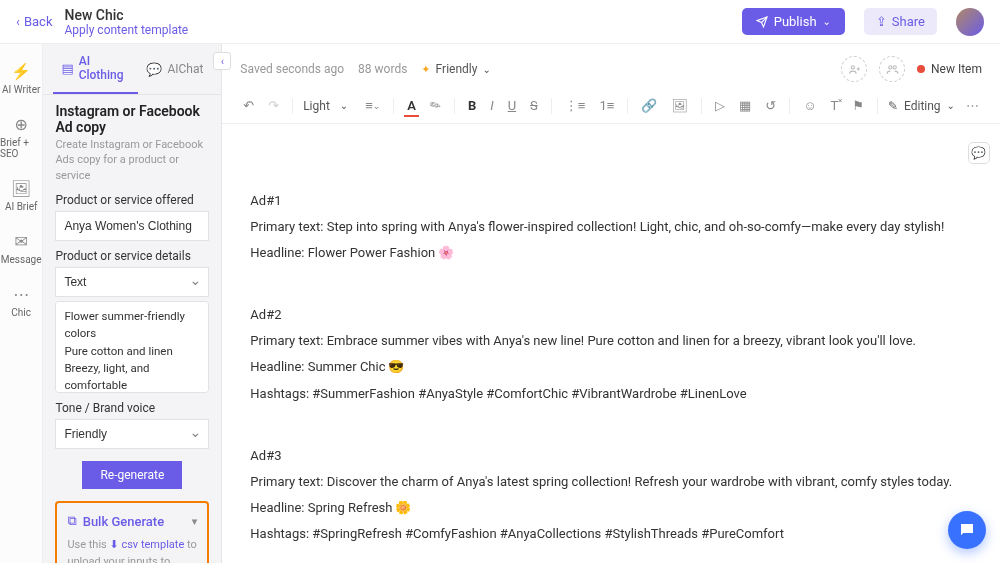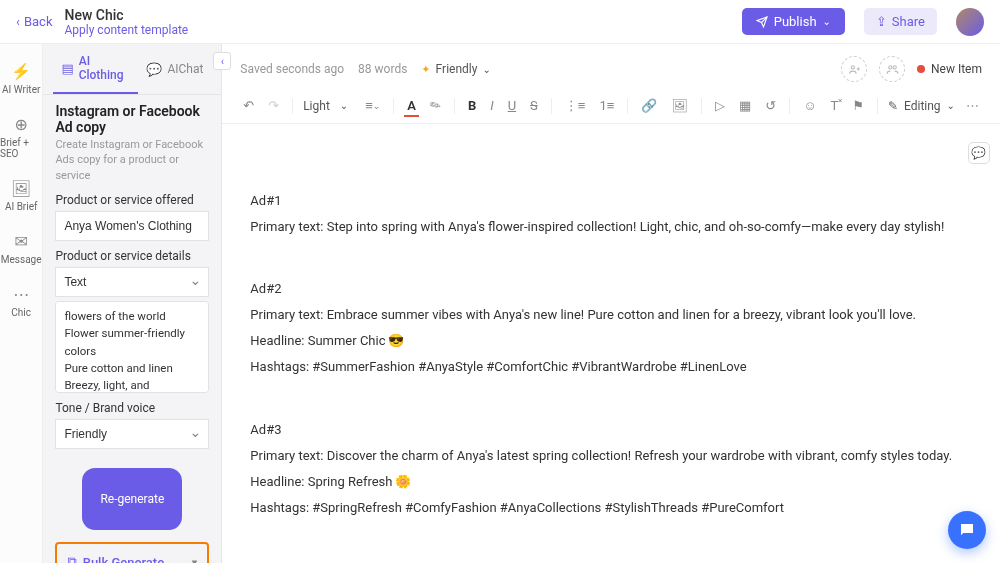--- a/index.html
+++ b/index.html
@@ -37,21 +37,21 @@
   
   .form-scroll { flex: 1; overflow-y: auto; padding: 8px 12px 12px 12px; }
   .template-title { font-size: 14px; font-weight: 600; color: #222; margin-bottom: 2px; }
   .template-desc { font-size: 11px; color: #999; line-height: 1.4; margin-bottom: 10px; }
   .field-label { font-size: 12px; color: #333; margin: 8px 0 4px; }
   .text-input { width: 100%; background: #fff; border: 1px solid #e1e1e6; border-radius: 0; padding: 7px 8px; font-size: 12px; color: #333; }
   .select-wrap { position: relative; }
   .select-wrap::after { content: "⌄"; position: absolute; right: 8px; top: 50%; transform: translateY(-60%); color: #888; pointer-events: none; font-size: 14px; }
   .textarea-box { width: 100%; background: #fff; border: 1px solid #e1e1e6; border-radius: 4px; padding: 6px 8px; font-size: 11.5px; color: #333; height: 92px; overflow-y: scroll; }
   .textarea-box div { line-height: 1.5; }
-  .regen-btn { background: #6b5ce7; color: #fff; border-radius: 13px; padding: 24px 18px; font-size: 12px; cursor: pointer; margin: 19px auto 0; display: block; width: fit-content; }
+  .regen-btn { background: #6b5ce7; color: #fff; border-radius: 0; padding: 7px 18px; font-size: 12px; cursor: pointer; margin: 12px auto 0; display: block; width: fit-content; }
   
   .bulk-box { border: 2px solid #f57c00; border-radius: 4px; margin-top: 12px; padding: 10px; background: #f4f4f6; }
   .bulk-head { display: flex; align-items: center; gap: 6px; color: #6b5ce7; font-size: 13px; font-weight: 500; cursor: pointer; justify-content: space-between; }
   .bulk-head-left { display: flex; align-items: center; gap: 6px; }
   .bulk-desc { font-size: 11px; color: #999; margin-top: 8px; line-height: 1.5; }
   .csv-link { color: #6b5ce7; cursor: pointer; }
   
   
   .editor { flex: 1; display: flex; flex-direction: column; background: #fff; }
   .editor-top { display: flex; align-items: center; justify-content: space-between; padding: 12px 18px 6px; font-size: 12px; color: #999; }
@@ -158,21 +158,20 @@
       <div class="template-desc">Create Instagram or Facebook Ads copy for a product or service</div>
       
       <div class="field-label">Product or service offered</div>
       <input class="text-input" value="Anya Women's Clothing" style="">
       
       <div class="field-label">Product or service details</div>
       <div class="select-wrap">
         <input class="text-input" readonly="" value="Text" style="">
       </div>
       <div class="textarea-box" style="margin-top:4px">
-        <div>flowers of the world</div>
         <div>Flower summer-friendly colors</div>
         <div>Pure cotton and linen</div>
         <div>Breezy, light, and comfortable</div>
 
       </div>
       
       <div class="field-label">Tone / Brand voice</div>
       <div class="select-wrap">
         <input class="text-input" readonly="" value="Friendly" style="">
       </div>
@@ -272,20 +271,21 @@
       </div>
       <span class="tb-btn">⋯</span>
     </div>
 
     <div class="doc-body">
       <div class="comment-bubble">💬</div>
 
       <div class="ad-block">
         <p>Ad#1</p>
         <p>Primary text: Step into spring with Anya's flower-inspired collection! Light, chic, and oh-so-comfy—make every day stylish!</p>
+        <p>Headline: Flower Power Fashion 🌸</p>
       </div>
       <div class="ad-block">
         <p>Ad#2</p>
         <p>Primary text: Embrace summer vibes with Anya's new line! Pure cotton and linen for a breezy, vibrant look you'll love.</p>
         <p>Headline: Summer Chic 😎</p>
         <p>Hashtags: #SummerFashion #AnyaStyle #ComfortChic #VibrantWardrobe #LinenLove</p>
       </div>
       <div class="ad-block">
         <p>Ad#3</p>
         <p>Primary text: Discover the charm of Anya's latest spring collection! Refresh your wardrobe with vibrant, comfy styles today.</p>

